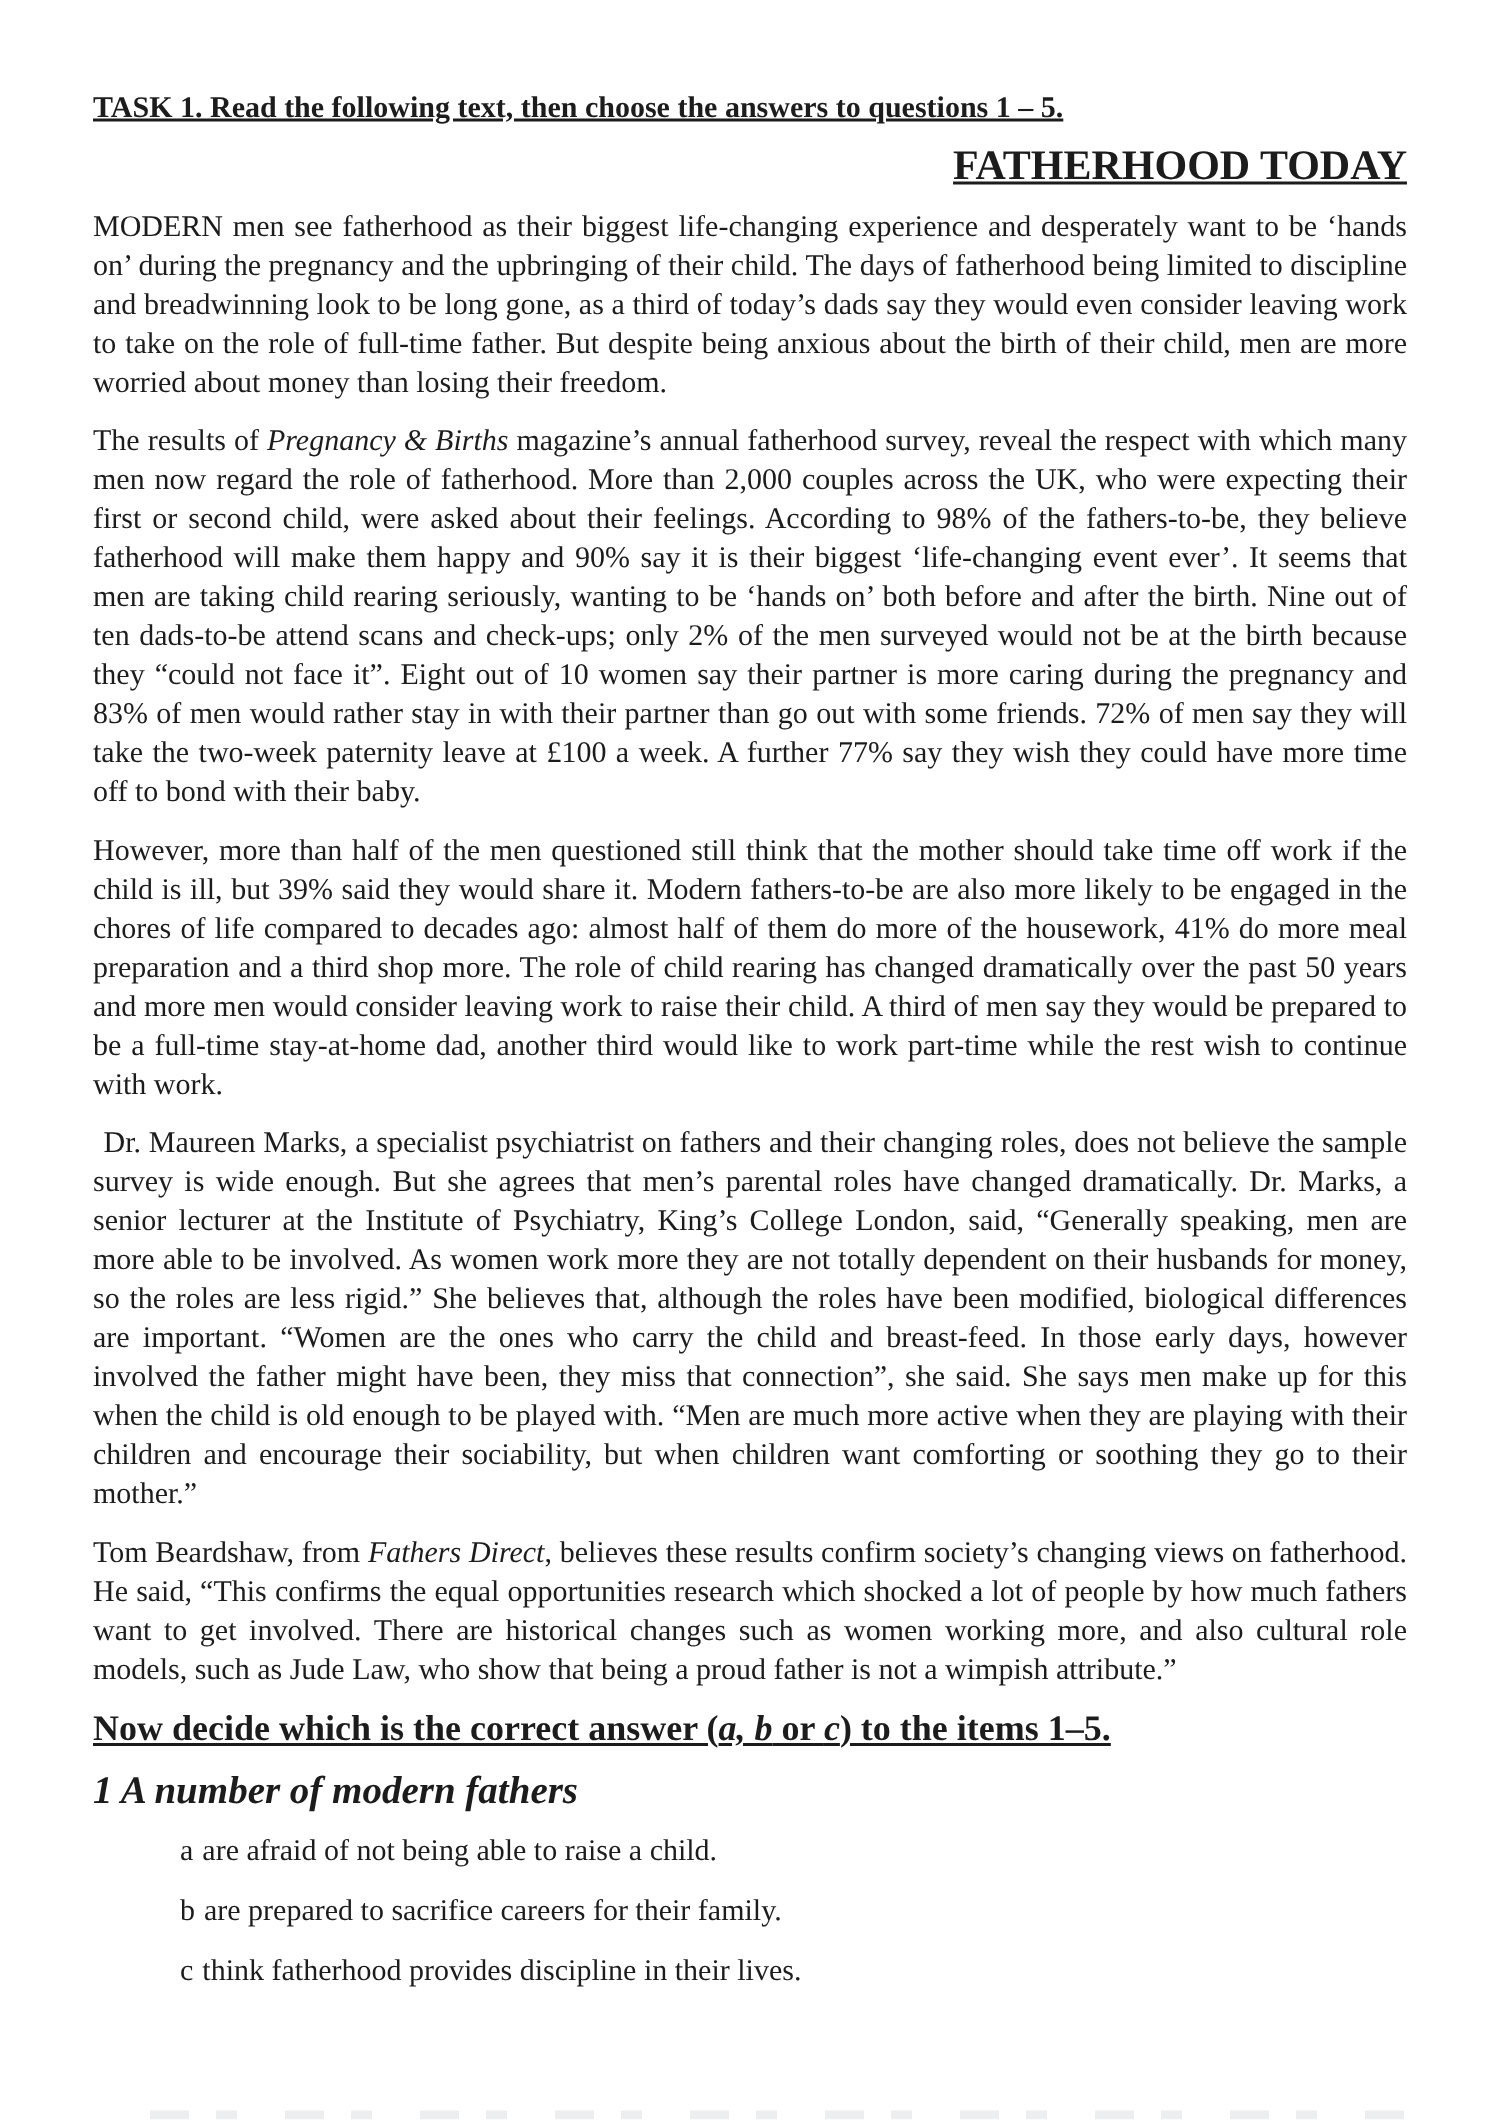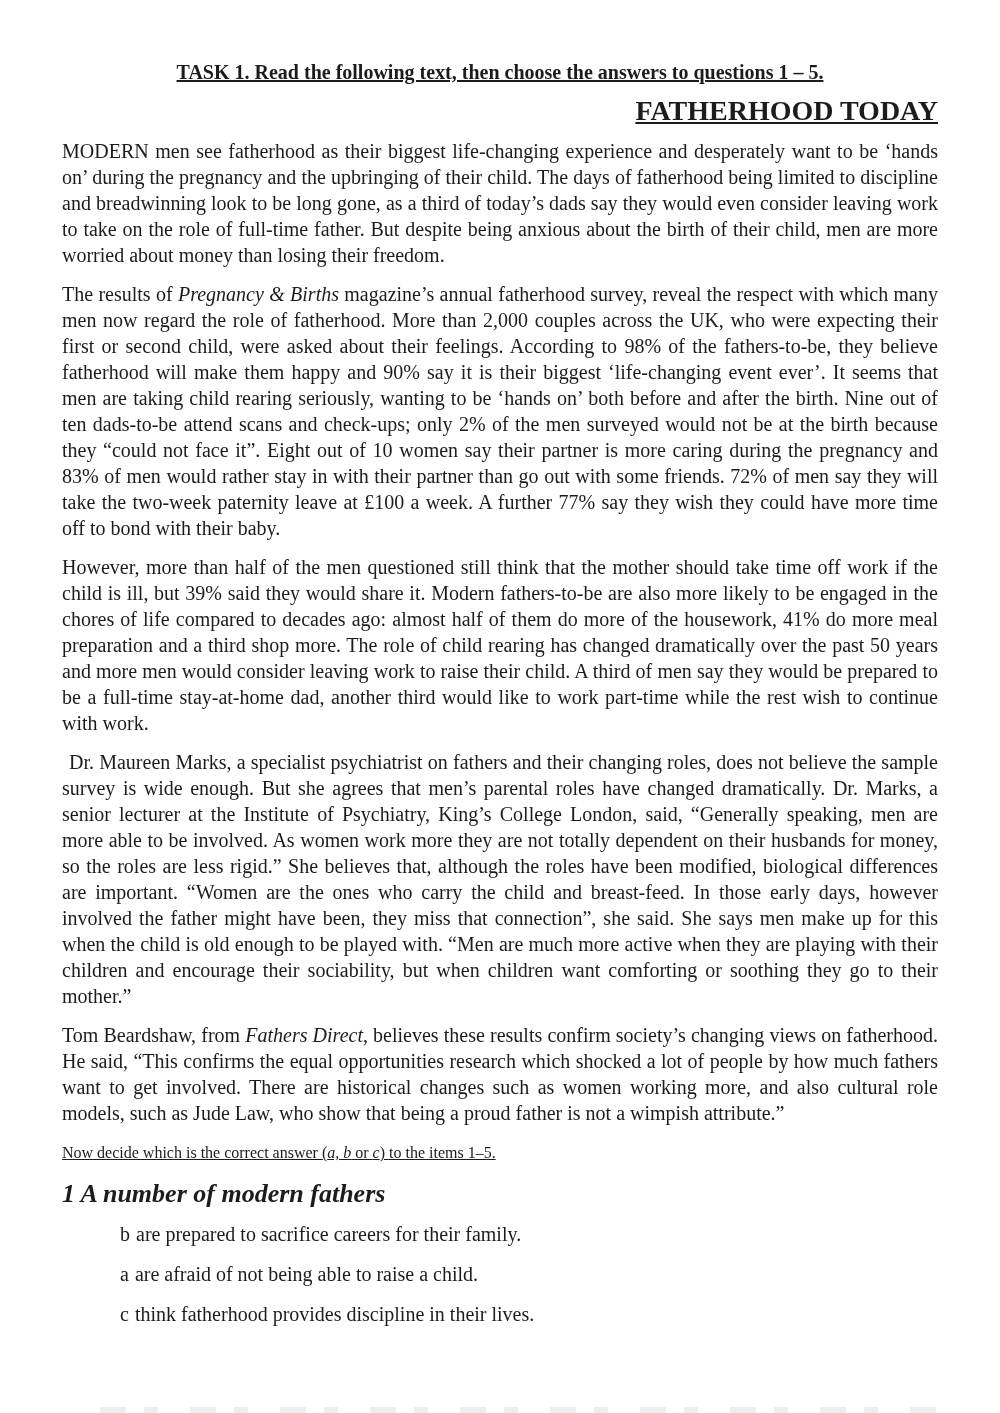--- a/index.html
+++ b/index.html
@@ -19,21 +19,20 @@
   }
   .content {
     padding: 60px 62px 0 62px;
   }
   .task-heading {
     font-size: 20px;
     line-height: 24px;
     font-weight: bold;
     text-decoration: underline;
     margin: 0 0 0 0;
-    text-align: center;
   }
   .doc-title {
     font-size: 28px;
     line-height: 30px;
     font-weight: bold;
     text-align: right;
     margin: 12px 0 0 0;
   }
   .doc-title .underlined {
     text-decoration: underline;
@@ -45,23 +44,23 @@
     margin: 13px 0 0 0;
   }
   .para.first {
     margin-top: 12px;
   }
   .para.indent-slight {
     text-indent: 7px;
   }
   .it { font-style: italic; }
   .instruction-heading {
-    font-size: 16px;
+    font-size: 24px;
     line-height: 26px;
-    font-weight: normal;
+    font-weight: bold;
     margin: 14px 0 0 0;
   }
   .instruction-heading .inner {
     text-decoration: underline;
   }
   .question-heading {
     font-size: 26px;
     line-height: 26px;
     font-weight: bold;
     font-style: italic;
@@ -116,25 +115,25 @@
 
     <p class="para"><span>Tom Beardshaw, from </span><span class="it">Fathers Direct</span><span>, believes these results confirm society’s changing views on fatherhood. He said, “This confirms the equal opportunities research which shocked a lot of people by how much fathers want to get involved. There are historical changes such as women working more, and also cultural role models, such as Jude Law, who show that being a proud father is not a wimpish attribute.”</span></p>
 
     <div class="instruction-heading">
       <span class="inner"><span>Now decide which is the correct answer (</span><span class="it">a, b</span><span> or </span><span class="it">c</span><span>) to the items 1–5.</span></span>
     </div>
 
     <div class="question-heading">1 A number of modern fathers</div>
 
     <div class="option-row">
-      <span class="option-label">b</span><span>are prepared to sacrifice careers for their family.</span>
+      <span class="option-label">a</span><span>are afraid of not being able to raise a child.</span>
     </div>
 
     <div class="option-row">
-      <span class="option-label">a</span><span>are afraid of not being able to raise a child.</span>
+      <span class="option-label">b</span><span>are prepared to sacrifice careers for their family.</span>
     </div>
 
     <div class="option-row">
       <span class="option-label">c</span><span>think fatherhood provides discipline in their lives.</span>
     </div>
 
   </div>
 
   <div class="cutoff-remnant"></div>
 </div>

